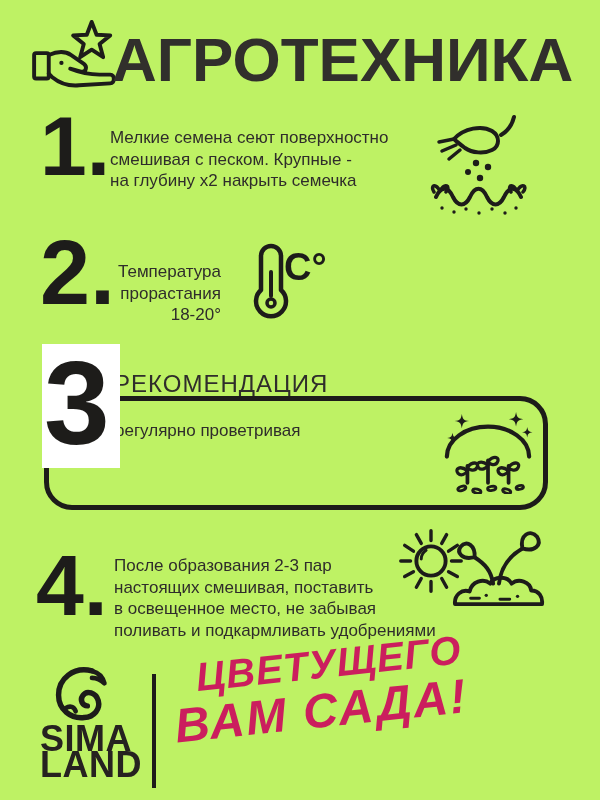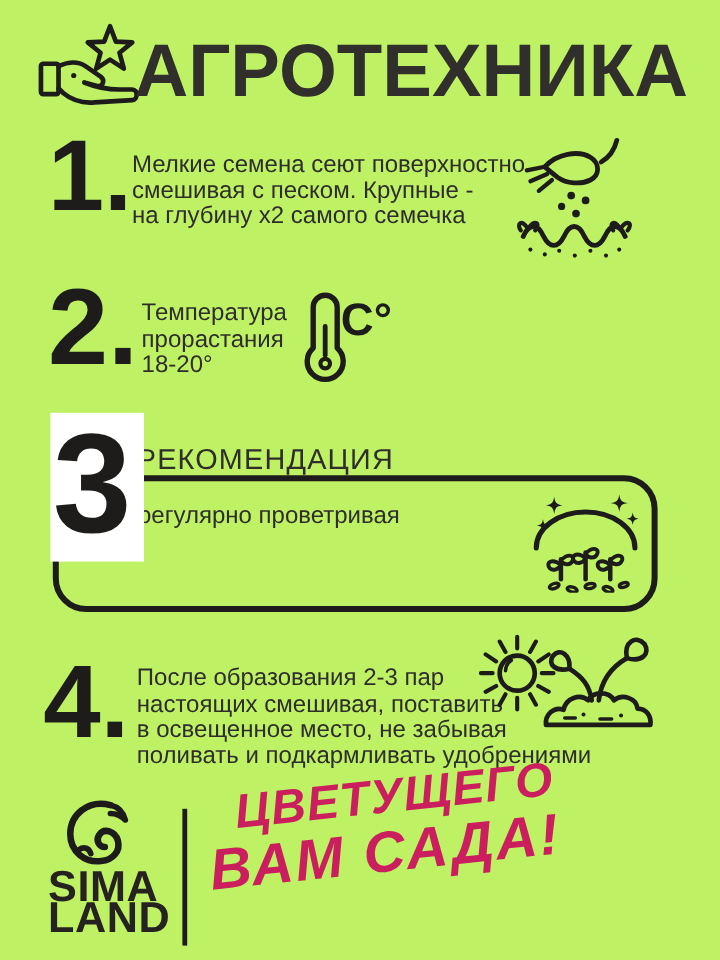--- a/index.html
+++ b/index.html
@@ -13,23 +13,23 @@
   .title{left:112px;top:24px;font-size:62px;font-weight:700;color:#312f2c;letter-spacing:0px;white-space:nowrap;}
 
   
   .num{font-weight:700;color:#1d1c1a;line-height:1;white-space:nowrap;}
   .num1{left:40px;top:104px;font-size:84px;}
   .num2{left:40px;top:228px;font-size:90px;}
   .num3{left:42px;top:344px;font-size:118px;background:#fff;padding:0 10px 6px 2px;z-index:3;}
   .num4{left:36px;top:542px;font-size:86px;}
 
   
-  .txt{font-size:20px;line-height:21.5px;color:#2f2d2b;white-space:nowrap;}
+  .txt{font-size:17px;line-height:21.5px;color:#2f2d2b;white-space:nowrap;}
   .txt1{left:110px;top:127px;}
-  .txt2{left:118px;top:251px;}
+  .txt2{left:118px;top:261px;text-align:right;}
   .txt3{left:115px;top:420px;z-index:2;}
   .txt4{left:114px;top:555px;}
 
   .rec-label{left:114px;top:370px;font-size:24px;letter-spacing:1px;color:#2f2d2b;white-space:nowrap;}
   .rec-box{left:44px;top:396px;width:494px;height:104px;border:5px solid #1d1c1a;border-radius:28px;z-index:1;}
   .bullet3{left:97px;top:417px;font-size:26px;color:#1d1c1a;z-index:2;line-height:1;}
 
   .celsius{left:284px;top:248px;font-size:38px;font-weight:700;color:#1d1c1a;line-height:1;}
 
   
@@ -51,21 +51,21 @@
     <rect class="ink-stroke" stroke-width="4" x="4" y="36" width="15" height="26" rx="2"></rect>
     <path class="ink-stroke" stroke-width="4" d="M19,38 C28,34 36,34 42,38 L55,47 C59,50 57,56 52,55 L41,52 C51,56 61,58 71,58 L82,58 C87,58 87,67 82,67 L50,69 C38,70 29,66 23,61 L19,57"></path>
     <circle cx="32" cy="46" r="2.2" fill="#1d1c1a"></circle>
   </svg>
   <div class="abs title">АГРОТЕХНИКА</div>
 
   <div class="abs num num1">1.</div>
   <div class="abs txt txt1">
     <div>Мелкие семена сеют поверхностно</div>
     <div>смешивая с песком. Крупные -</div>
-    <div>на глубину х2 самого семечка</div>
+    <div>на глубину х2 накрыть семечка</div>
   </div>
   <svg class="abs" style="left:428px;top:112px;" width="100" height="106" viewBox="-4 0 100 104">
     <path class="ink-stroke" stroke-width="4" d="M82,4 C80,12 76,18 69,22"></path>
     <path class="ink-stroke" stroke-width="4" d="M22,26 C32,15 50,12 60,18 C68,23 68,33 60,37 C52,41 40,40 33,35 C29,32 25,29 22,26 Z"></path>
     <path class="ink-stroke" stroke-width="3.5" d="M22,26 L7,29 M24,32 L10,38 M28,37 L17,46"></path>
     <circle cx="44" cy="50" r="3.2" fill="#1d1c1a"></circle>
     <circle cx="56" cy="54" r="3.2" fill="#1d1c1a"></circle>
     <circle cx="36" cy="59" r="3" fill="#1d1c1a"></circle>
     <circle cx="48" cy="65" r="3.2" fill="#1d1c1a"></circle>
     <path class="ink-stroke" stroke-width="4" d="M4,84 C9,73 16,73 21,84 C26,94 33,94 38,84 C43,73 50,73 55,84 C60,94 67,94 72,84 C77,73 84,73 89,84"></path>

